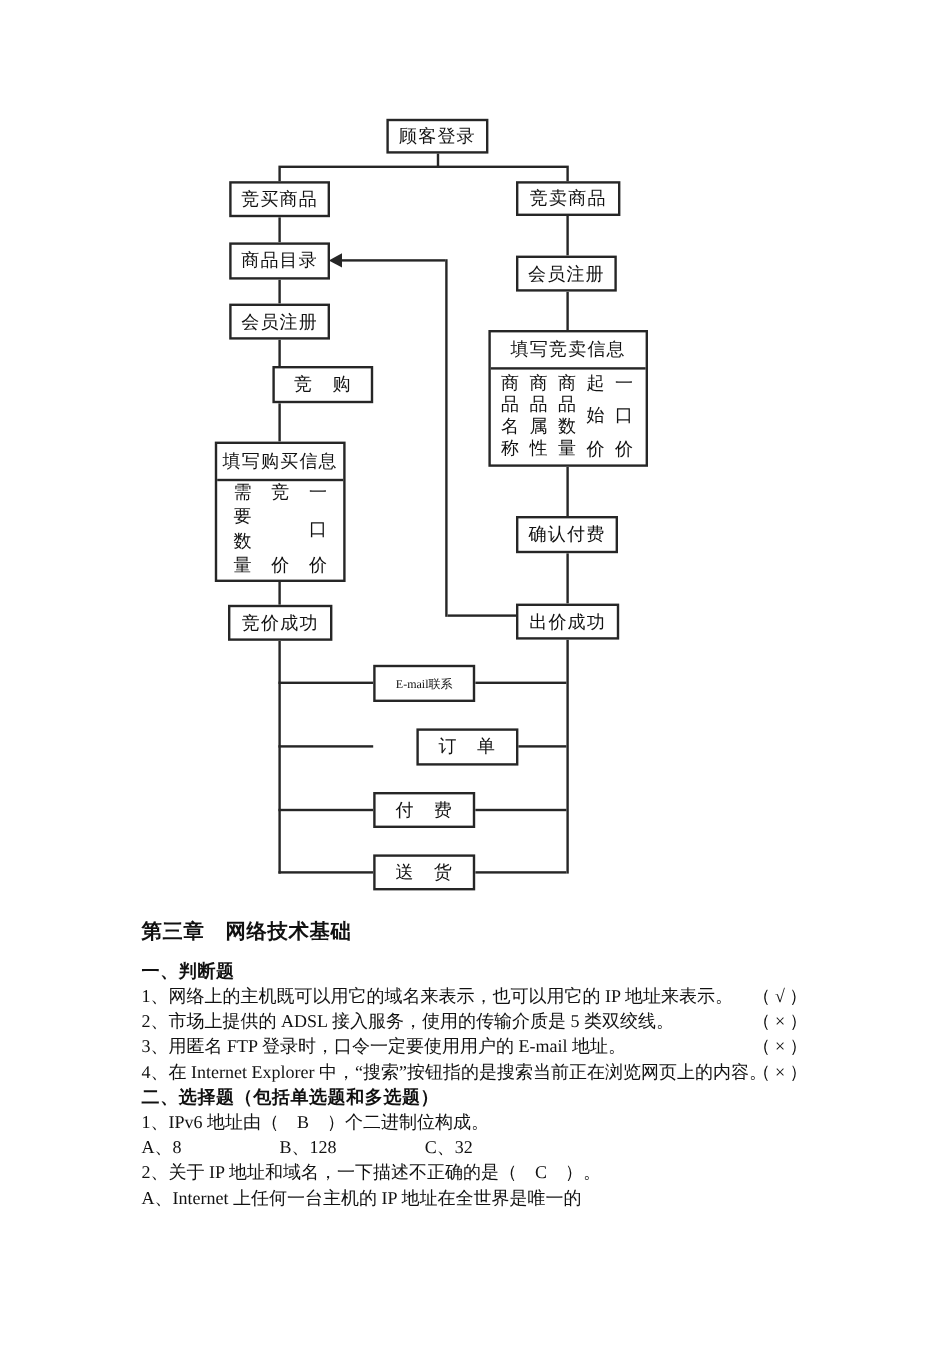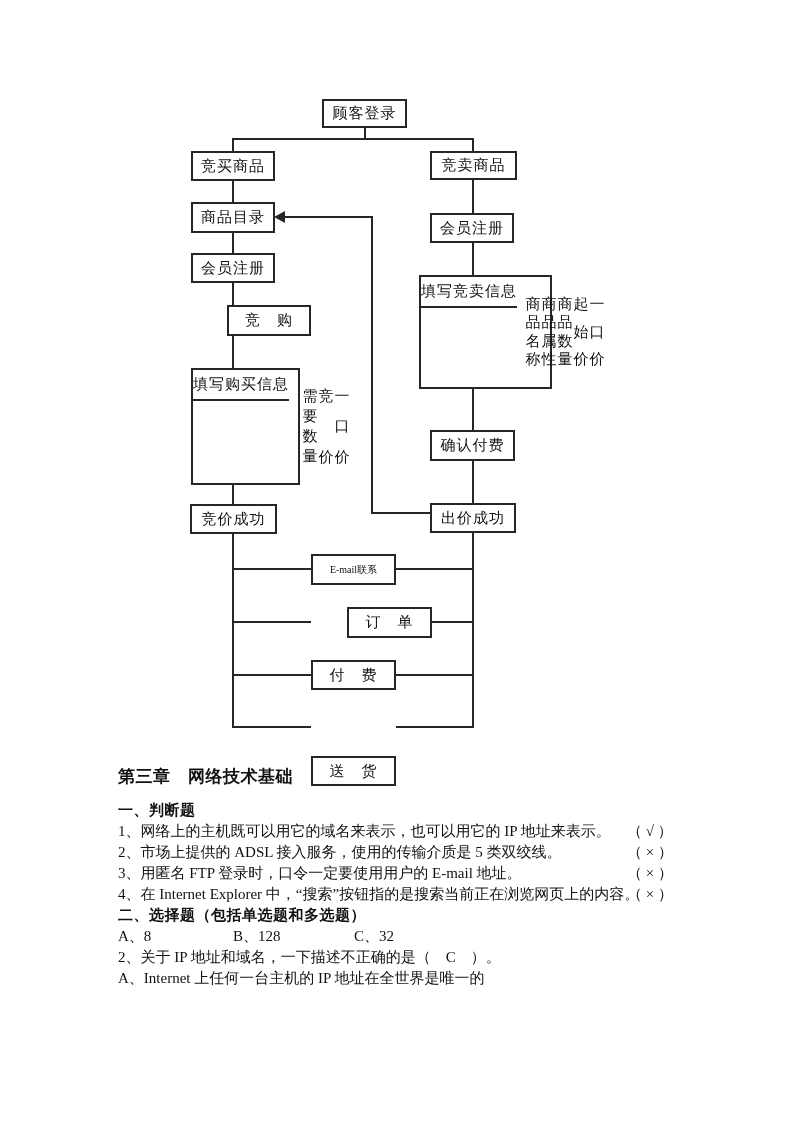--- a/index.html
+++ b/index.html
@@ -23,24 +23,24 @@
   #n-catalog  { left:191px; top:202px; width:84px;  height:31px; }
   #n-regleft  { left:191px; top:253px; width:84px;  height:30px; }
   #n-regright { left:430px; top:213px; width:84px;  height:30px; }
   #n-purchase { left:191px; top:305px; width:84px;  height:31px;margin-left:36px; }
   #n-confirm  { left:430px; top:430px; width:85px;  height:31px; }
   #n-bidok    { left:190px; top:504px; width:87px;  height:30px; }
   #n-offerok  { left:430px; top:503px; width:86px;  height:30px; }
   #n-email    { left:311px; top:554px; width:85px;  height:31px; font-size:10px; letter-spacing:0; }
   #n-order    { left:311px; top:607px; width:85px;  height:31px;margin-left:36px; }
   #n-pay      { left:311px; top:660px; width:85px;  height:30px; }
-  #n-deliver  { left:311px; top:712px; width:85px;  height:30px;margin-top:44px; }
+  #n-deliver  { left:311px; top:712px; width:85px;  height:30px; }
 
   .fgroup { position:absolute; box-sizing:border-box; border:2px solid #262626; background:#fff;
-            display:flex; flex-direction:row;margin-left:12px; }
+            display:flex; flex-direction:column; }
   #n-fillbuy  { left:179px; top:368px; width:109px; height:117px; }
   #n-fillsell { left:407px; top:275px; width:133px; height:114px; }
   .ftitle { height:29px; flex:0 0 29px; border-bottom:2px solid #262626;
             display:flex; align-items:center; justify-content:center;
             font-size:15px; letter-spacing:1px; white-space:nowrap; }
   .fcols  { flex:1; display:flex; justify-content:space-between; align-items:center; }
   #n-fillsell .fcols { padding:0 10px 0 8px; }
   #n-fillbuy  .fcols { padding:0 13px; }
   .vcol { display:flex; flex-direction:column; justify-content:space-between; align-items:center;
           width:16px; font-size:15px; line-height:1; }
@@ -180,20 +180,21 @@
       <span>3、用匿名 FTP 登录时，口令一定要使用用户的 E-mail 地址。</span>
       <span class="ans">（ × ）</span>
     </div>
     <div class="jline">
       <span>4、在 Internet Explorer 中，“搜索”按钮指的是搜索当前正在浏览网页上的内容。</span>
       <span class="ans">（ × ）</span>
     </div>
 
     <div class="sec">二、选择题（包括单选题和多选题）</div>
 
+    <div class="jline">1、IPv6 地址由（　B　）个二进制位构成。</div>
     <div class="opts">
       <span>A、8</span>
       <span>B、128</span>
       <span>C、32</span>
     </div>
     <div class="jline">2、关于 IP 地址和域名，一下描述不正确的是（　C　）。</div>
     <div class="jline">A、Internet 上任何一台主机的 IP 地址在全世界是唯一的</div>
   </div>
 
 </div>

